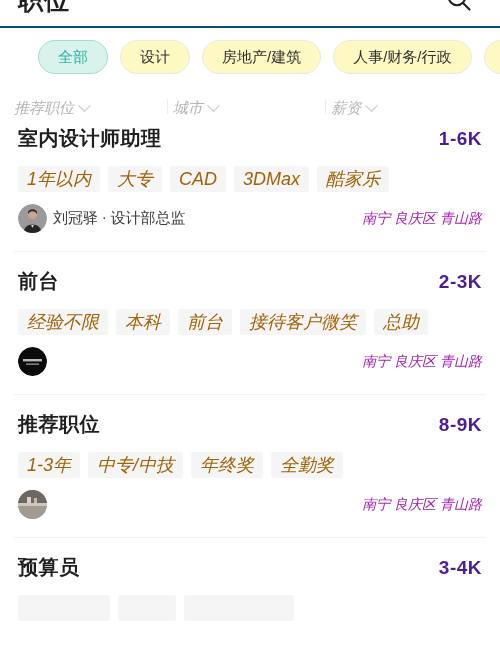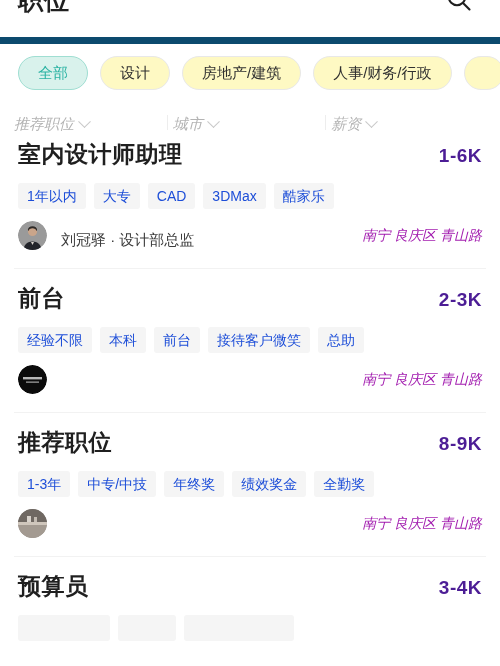--- a/index.html
+++ b/index.html
@@ -8,23 +8,23 @@
     font-family:"Liberation Sans","DejaVu Sans",sans-serif;
     background:#ffffff;
     color:#222222;
     -webkit-font-smoothing:antialiased;
   }
   #app { position:relative; width:500px; height:666px; overflow:hidden; background:#fff; }
 
   
   .navbar {
     position:relative;
-    height:44px;
-    background:#ffffff;
-    border-bottom:7px solid #0c4a6e;
+    height:28px;
+    background:#ffffff;
+    border-bottom:2px solid #0c4a6e;
     overflow:hidden;
   }
   .nav-title {
     position:absolute;
     left:18px;
     top:-17px;
     font-size:25px;
     font-weight:700;
     letter-spacing:1px;
     color:#1f1f1f;
@@ -41,20 +41,21 @@
 
   
   .chip-row {
     display:flex;
     align-items:center;
     gap:12px;
     padding:12px 0 13px 18px;
     background:#ffffff;
     white-space:nowrap;
     overflow:hidden;
+    margin-left:20px;
   }
   .chip {
     flex:0 0 auto;
     height:34px;
     line-height:32px;
     padding:0 19px;
     border:1px solid #e8e8e8;
     border-radius:17px;
     background:#fef9c3;
     font-size:15px;
@@ -122,21 +123,21 @@
     background:#f2f2f2;
   }
 
   .job-head {
     display:flex;
     align-items:baseline;
     justify-content:space-between;
     padding-top:16px;
   }
   .job-title {
-    font-size:23px;
+    font-size:20px;
     font-weight:700;
     color:#1f1f1f;
     letter-spacing:0.5px;
     line-height:28px;
   }
   .job-salary {
     font-size:19px;
     font-weight:700;
     color:#4c1d95;
     letter-spacing:0.5px;
@@ -150,37 +151,39 @@
     margin-top:13px;
     overflow:hidden;
   }
   .tag {
     flex:0 0 auto;
     height:26px;
     line-height:26px;
     padding:0 9px;
     background:#f5f5f5;
     border-radius:3px;
-    font-size:14px;
-    color:#1d4ed8;
+    font-size:18px;
+    color:#a16207;
     white-space:nowrap;
+    font-style:italic;
   }
 
   .job-foot {
     display:flex;
     align-items:center;
     justify-content:space-between;
     margin-top:12px;
     padding-bottom:18px;
   }
   .recruiter {
     display:flex;
-    align-items:flex-end;
-    gap:14px;
+    align-items:center;
+    gap:6px;
     min-width:0;
+    font-family:Liberation Serif, serif;
   }
   .avatar {
     width:29px; height:29px;
     border-radius:50%;
     flex:0 0 auto;
     overflow:hidden;
     position:relative;
   }
   .avatar svg { display:block; width:29px; height:29px; }
   .recruiter-name {
@@ -301,21 +304,20 @@
 
     <div class="job-card">
       <div class="job-head">
         <div class="job-title">推荐职位</div>
         <div class="job-salary">8-9K</div>
       </div>
       <div class="tag-row">
         <span class="tag">1-3年</span>
         <span class="tag">中专/中技</span>
         <span class="tag">年终奖</span>
-        <span class="tag">绩效奖金</span>
         <span class="tag">全勤奖</span>
       </div>
       <div class="job-foot">
         <div class="recruiter">
           <span class="avatar">
             <svg viewBox="0 0 29 29">
               <circle cx="14.5" cy="14.5" r="14.5" fill="#8e8883"></circle>
               <rect x="0" y="0" width="29" height="13" fill="#6f6862"></rect>
               <rect x="0" y="13" width="29" height="3" fill="#cfc6bc"></rect>
               <rect x="0" y="16" width="29" height="13" fill="#a39a91"></rect>

